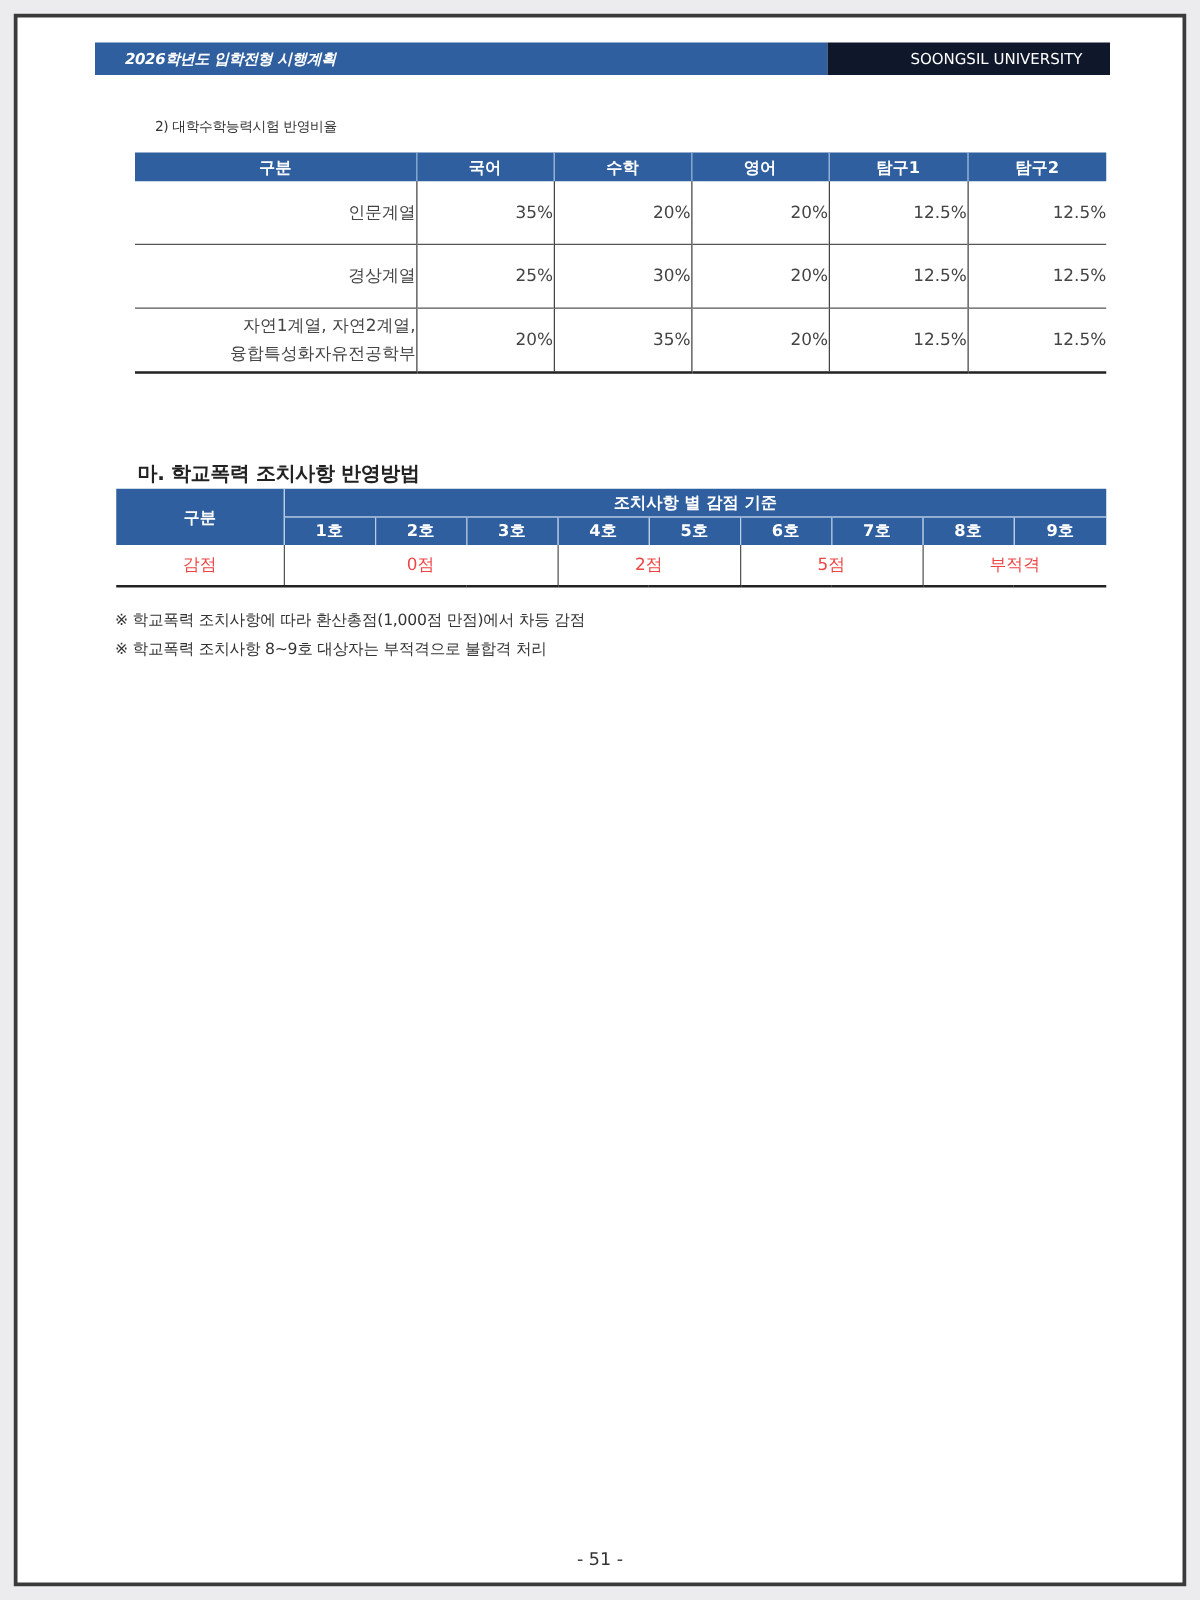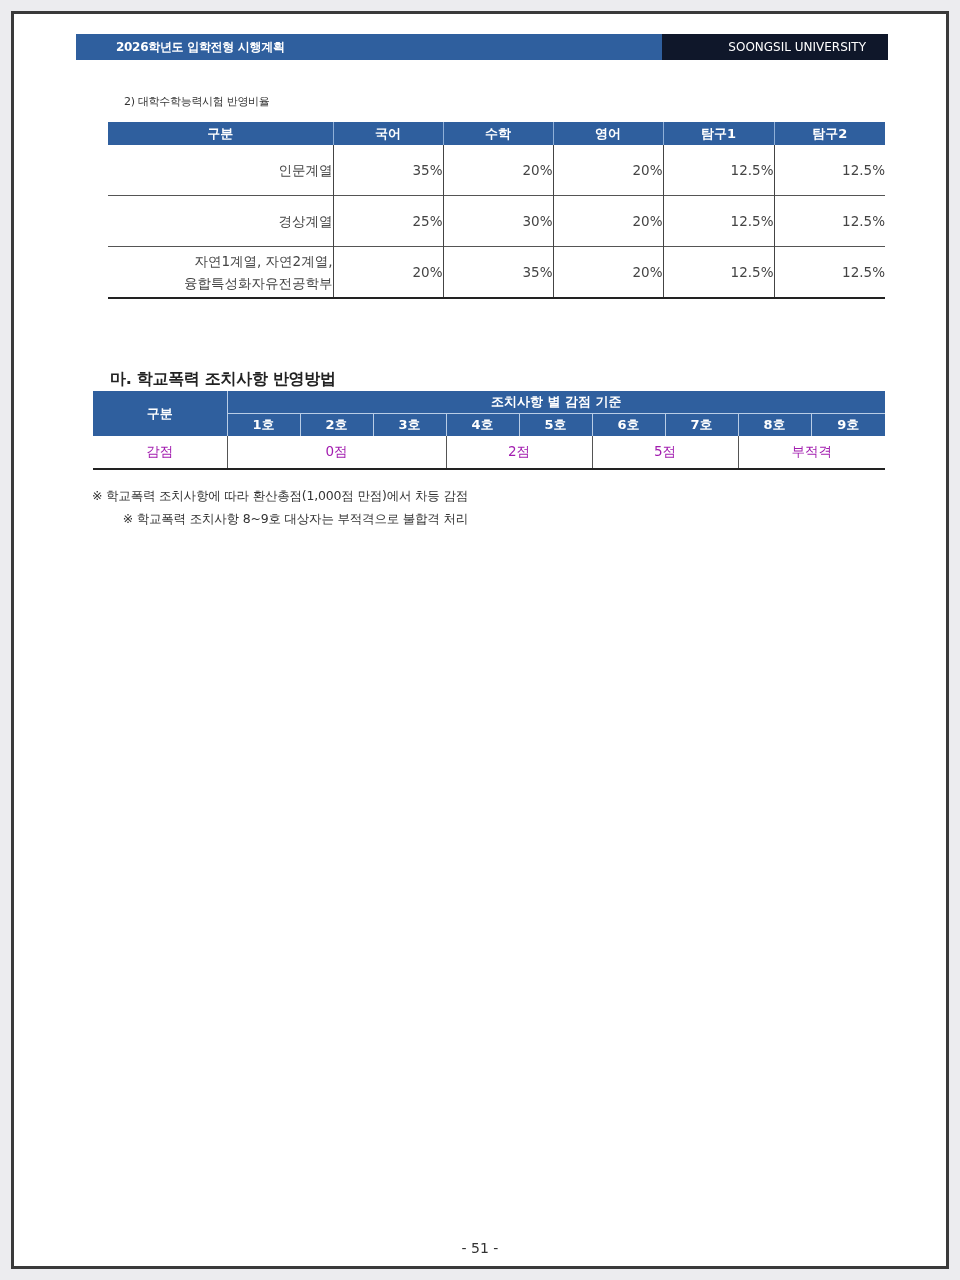--- a/index.html
+++ b/index.html
@@ -5,39 +5,39 @@
   html, body { margin:0; padding:0; }
   body {
     width:960px; height:1280px; background:#ececef; position:relative; overflow:hidden;
     font-family: "DejaVu Sans", "Liberation Sans", sans-serif; color:#333;
   }
   .page {
     position:absolute; left:11px; top:11px; width:932px; height:1252px;
     background:#fff; border:3px solid #3a3a3a;
   }
   .hdr-bar { position:absolute; left:62px; top:20px; width:812px; height:26px; display:flex; }
-  .hdr-left { background:#2f5f9e; width:586px; height:100%; color:#fff; font-size:12px; font-weight:bold; display:flex; align-items:center; padding-left:40px; box-sizing:border-box; letter-spacing:-0.3px; }
+  .hdr-left { background:#2f5f9e; width:586px; height:100%; color:#fff; font-size:12px; font-weight:bold; display:flex; align-items:center; padding-left:24px; box-sizing:border-box; letter-spacing:-0.3px;font-style:italic; }
   .hdr-right { background:#0f172a; flex:1; height:100%; color:#fff; font-size:12px; display:flex; align-items:center; justify-content:flex-end; padding-right:22px; box-sizing:border-box; }
   .subtitle { position:absolute; left:110px; top:80px; font-size:11px; color:#333; letter-spacing:-0.3px; }
   .sec-title { position:absolute; left:96px; top:330px; font-size:16px; font-weight:bold; color:#222; letter-spacing:-0.3px;margin-top:25px; }
   table { border-collapse:collapse; position:absolute; table-layout:fixed; }
   .t1 { left:94px; top:108px; width:777px; }
   .t1 th { background:#2f5f9e; color:#fff; font-size:13px; font-weight:bold; height:23px; padding:0; border-left:1px solid #8fb0d8; text-align:center; }
   .t1 th:first-child { border-left:none; }
   .t1 td { height:50px; padding:0; text-align:right; font-size:13.5px; color:#444; border-left:1px solid #444; border-top:1px solid #555; line-height:22px; }
   .t1 td:first-child { border-left:none; }
   .t1 tr:first-child td { border-top:none; }
   .t1 tbody tr:last-child td { border-bottom:2px solid #222; }
   .t2 { left:79px; top:377px; width:792px; }
   .t2 th { background:#2f5f9e; color:#fff; font-size:13px; font-weight:bold; padding:0; height:22px; text-align:center; border-left:1px solid #b9cde6; border-top:1px solid #b9cde6; }
   .t2 tr:first-child th { border-top:none; }
   .t2 th.first { border-left:none; border-top:none; }
-  .t2 td { height:32px; padding:0; text-align:center; font-size:13.5px; color:#a21caf; border-left:1px solid #555; border-bottom:2px solid #222; }
+  .t2 td { height:32px; padding:0; text-align:center; font-size:13.5px; color:#ef4444; border-left:1px solid #555; border-bottom:2px solid #222; }
   .t2 td:first-child { border-left:none; }
-  .notes { position:absolute; left:78px; top:470px; font-size:12.5px; color:#333; letter-spacing:-0.2px;text-align:right; }
+  .notes { position:absolute; left:78px; top:470px; font-size:12.5px; color:#333; letter-spacing:-0.2px; }
   .notes div { height:23px; line-height:23px; }
   .pagenum { position:absolute; left:0; right:0; top:1226px; text-align:center; font-size:14px; color:#333; }
 </style>
 </head>
 <body>
 
 <div class="page">
 
   <div class="hdr-bar">
     <div class="hdr-left">2026학년도 입학전형 시행계획</div>

